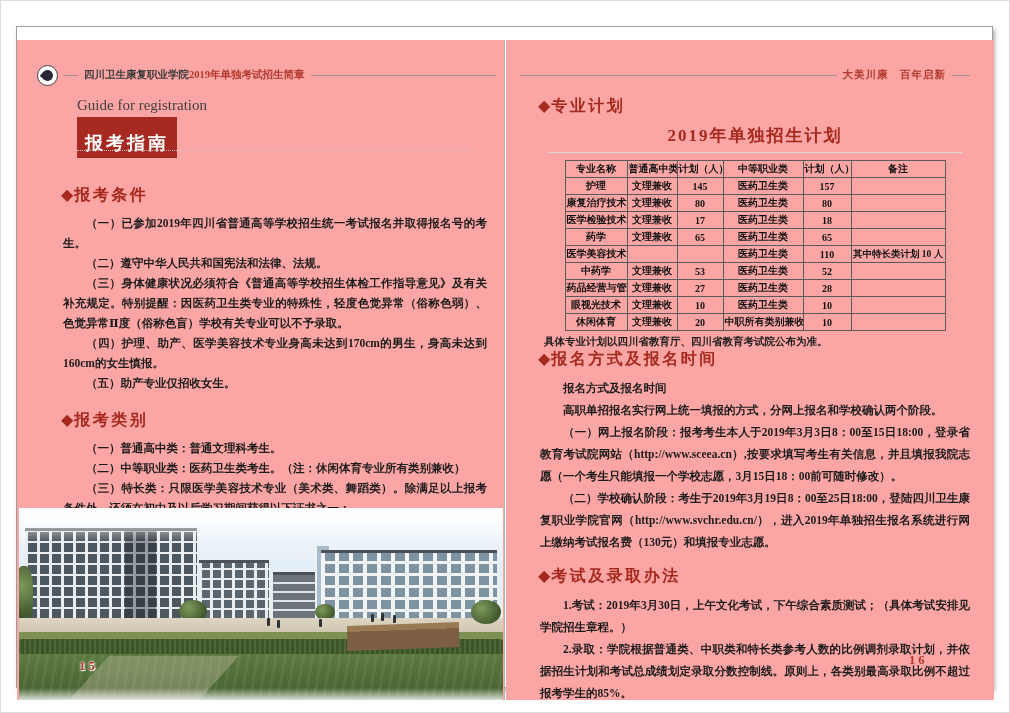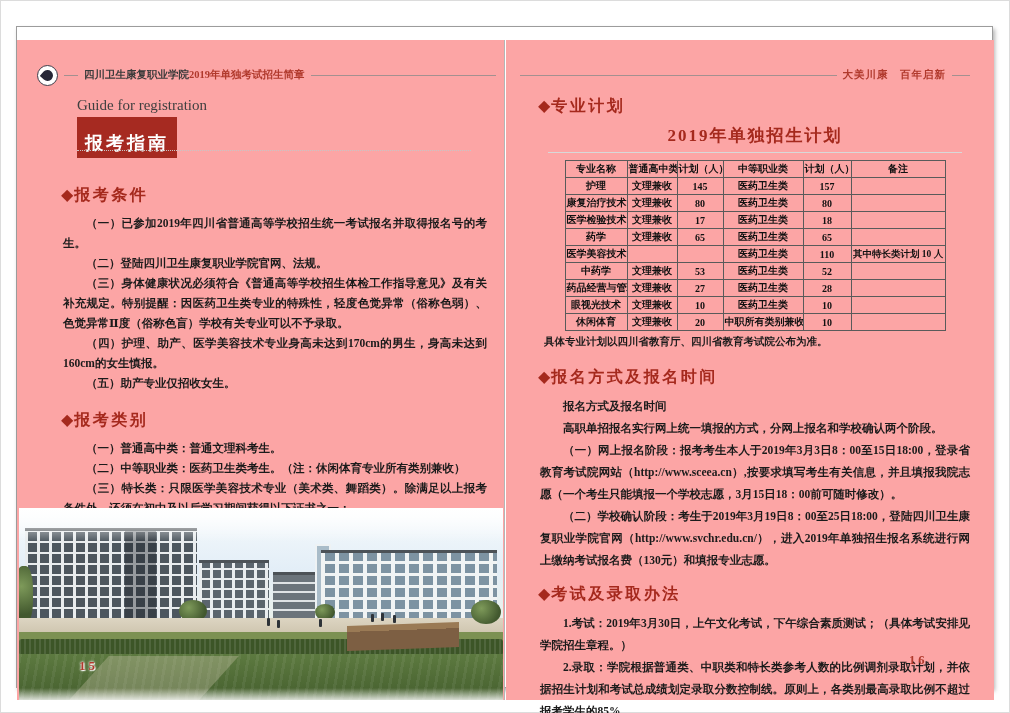--- a/index.html
+++ b/index.html
@@ -45,21 +45,21 @@
   .sec2 { margin-top:17px; }
 
   
   .plan-title { text-align:center; font-size:17px; font-weight:bold; color:#a5291d; letter-spacing:2px; margin:4px 0 5px; }
   .plan-rule  { border-top:1px solid #d8d8d8; margin:0 8px 7px; }
   table.plan  { border-collapse:collapse; table-layout:fixed; width:380px; margin:0 auto 4px; }
   table.plan th, table.plan td { border:1px solid #5a5a5a; font-size:10px; font-weight:bold; text-align:center;
                padding:1px 1px; height:13px; white-space:nowrap; overflow:hidden; color:#111; }
   table.plan td:last-child { font-size:9.5px; }
   .table-note { font-size:10.5px; font-weight:bold; margin:3px 0 0 4px; }
-  .sec-apply { margin-top:18px; }
+  .sec-apply { }
   .sec-exam  { margin-top:13px; }
 
   
   .photo { position:absolute; left:2px; top:468px; width:484px; height:192px; overflow:hidden;
            background:linear-gradient(180deg,#f6fafc 0%,#e3eef7 32%,#eaf1ec 56%,#dfe8da 64%); }
   .bldg { position:absolute; border-top:3px solid #4c5257; }
   .bldgA { left:6px; top:20px; width:172px; height:92px;
            background:
              linear-gradient(90deg, rgba(0,0,0,0) 0 58%, rgba(25,30,36,.40) 58% 76%, rgba(0,0,0,0) 76%),
              repeating-linear-gradient(0deg, #e9edef 0 2px, rgba(0,0,0,0) 2px 11px),
@@ -125,21 +125,21 @@
     </div>
 
     <div class="title-en">Guide for registration</div>
     <div class="title-box">报考指南</div>
     <div class="title-rule"></div>
 
     <div class="left-body">
       <div class="sec">
         <div class="sec-head"><span class="dm">◆</span><span>报考条件</span></div>
         <p class="body">（一）已参加2019年四川省普通高等学校招生统一考试报名并取得报名号的考生。</p>
-        <p class="body">（二）登陆四川卫生康复职业学院官网、法规。</p>
+        <p class="body">（二）遵守中华人民共和国宪法和法律、法规。</p>
         <p class="body">（三）身体健康状况必须符合《普通高等学校招生体检工作指导意见》及有关补充规定。特别提醒：因医药卫生类专业的特殊性，轻度色觉异常（俗称色弱）、色觉异常Ⅱ度（俗称色盲）学校有关专业可以不予录取。</p>
         <p class="body">（四）护理、助产、医学美容技术专业身高未达到170cm的男生，身高未达到160cm的女生慎报。</p>
         <p class="body">（五）助产专业仅招收女生。</p>
       </div>
       <div class="sec sec2">
         <div class="sec-head"><span class="dm">◆</span><span>报考类别</span></div>
         <p class="body">（一）普通高中类：普通文理科考生。</p>
         <p class="body">（二）中等职业类：医药卫生类考生。（注：休闲体育专业所有类别兼收）</p>
         <p class="body">（三）特长类：只限医学美容技术专业（美术类、舞蹈类）。除满足以上报考条件外，还须在初中及以后学习期间获得以下证书之一：</p>
         <p class="body">1.美术类：获得社会美术考级六级及以上等级证书。</p>

